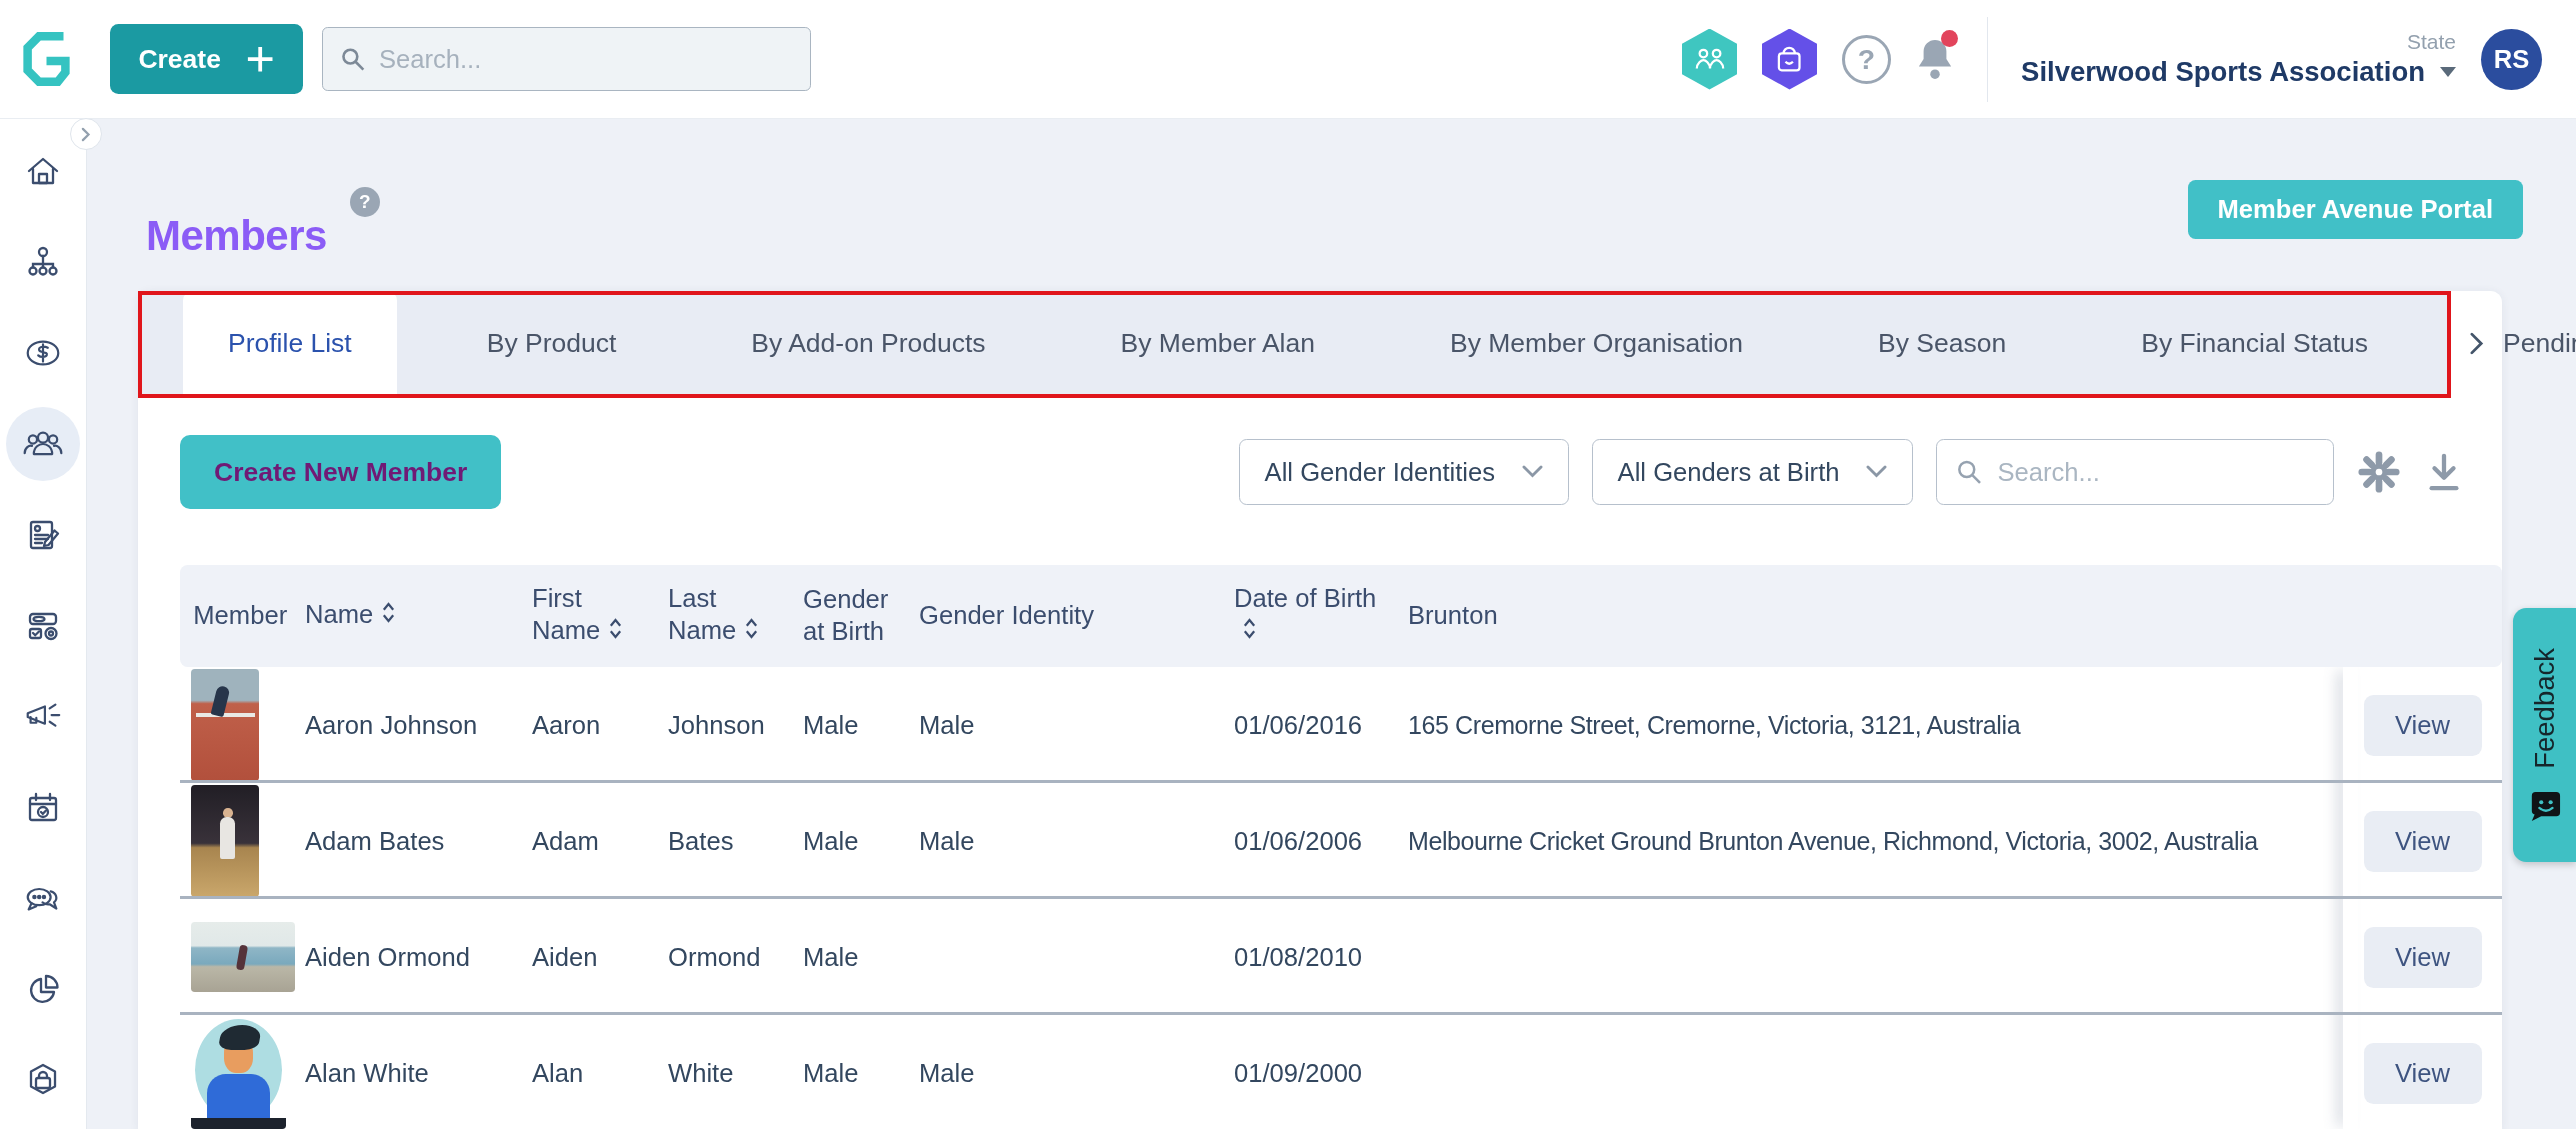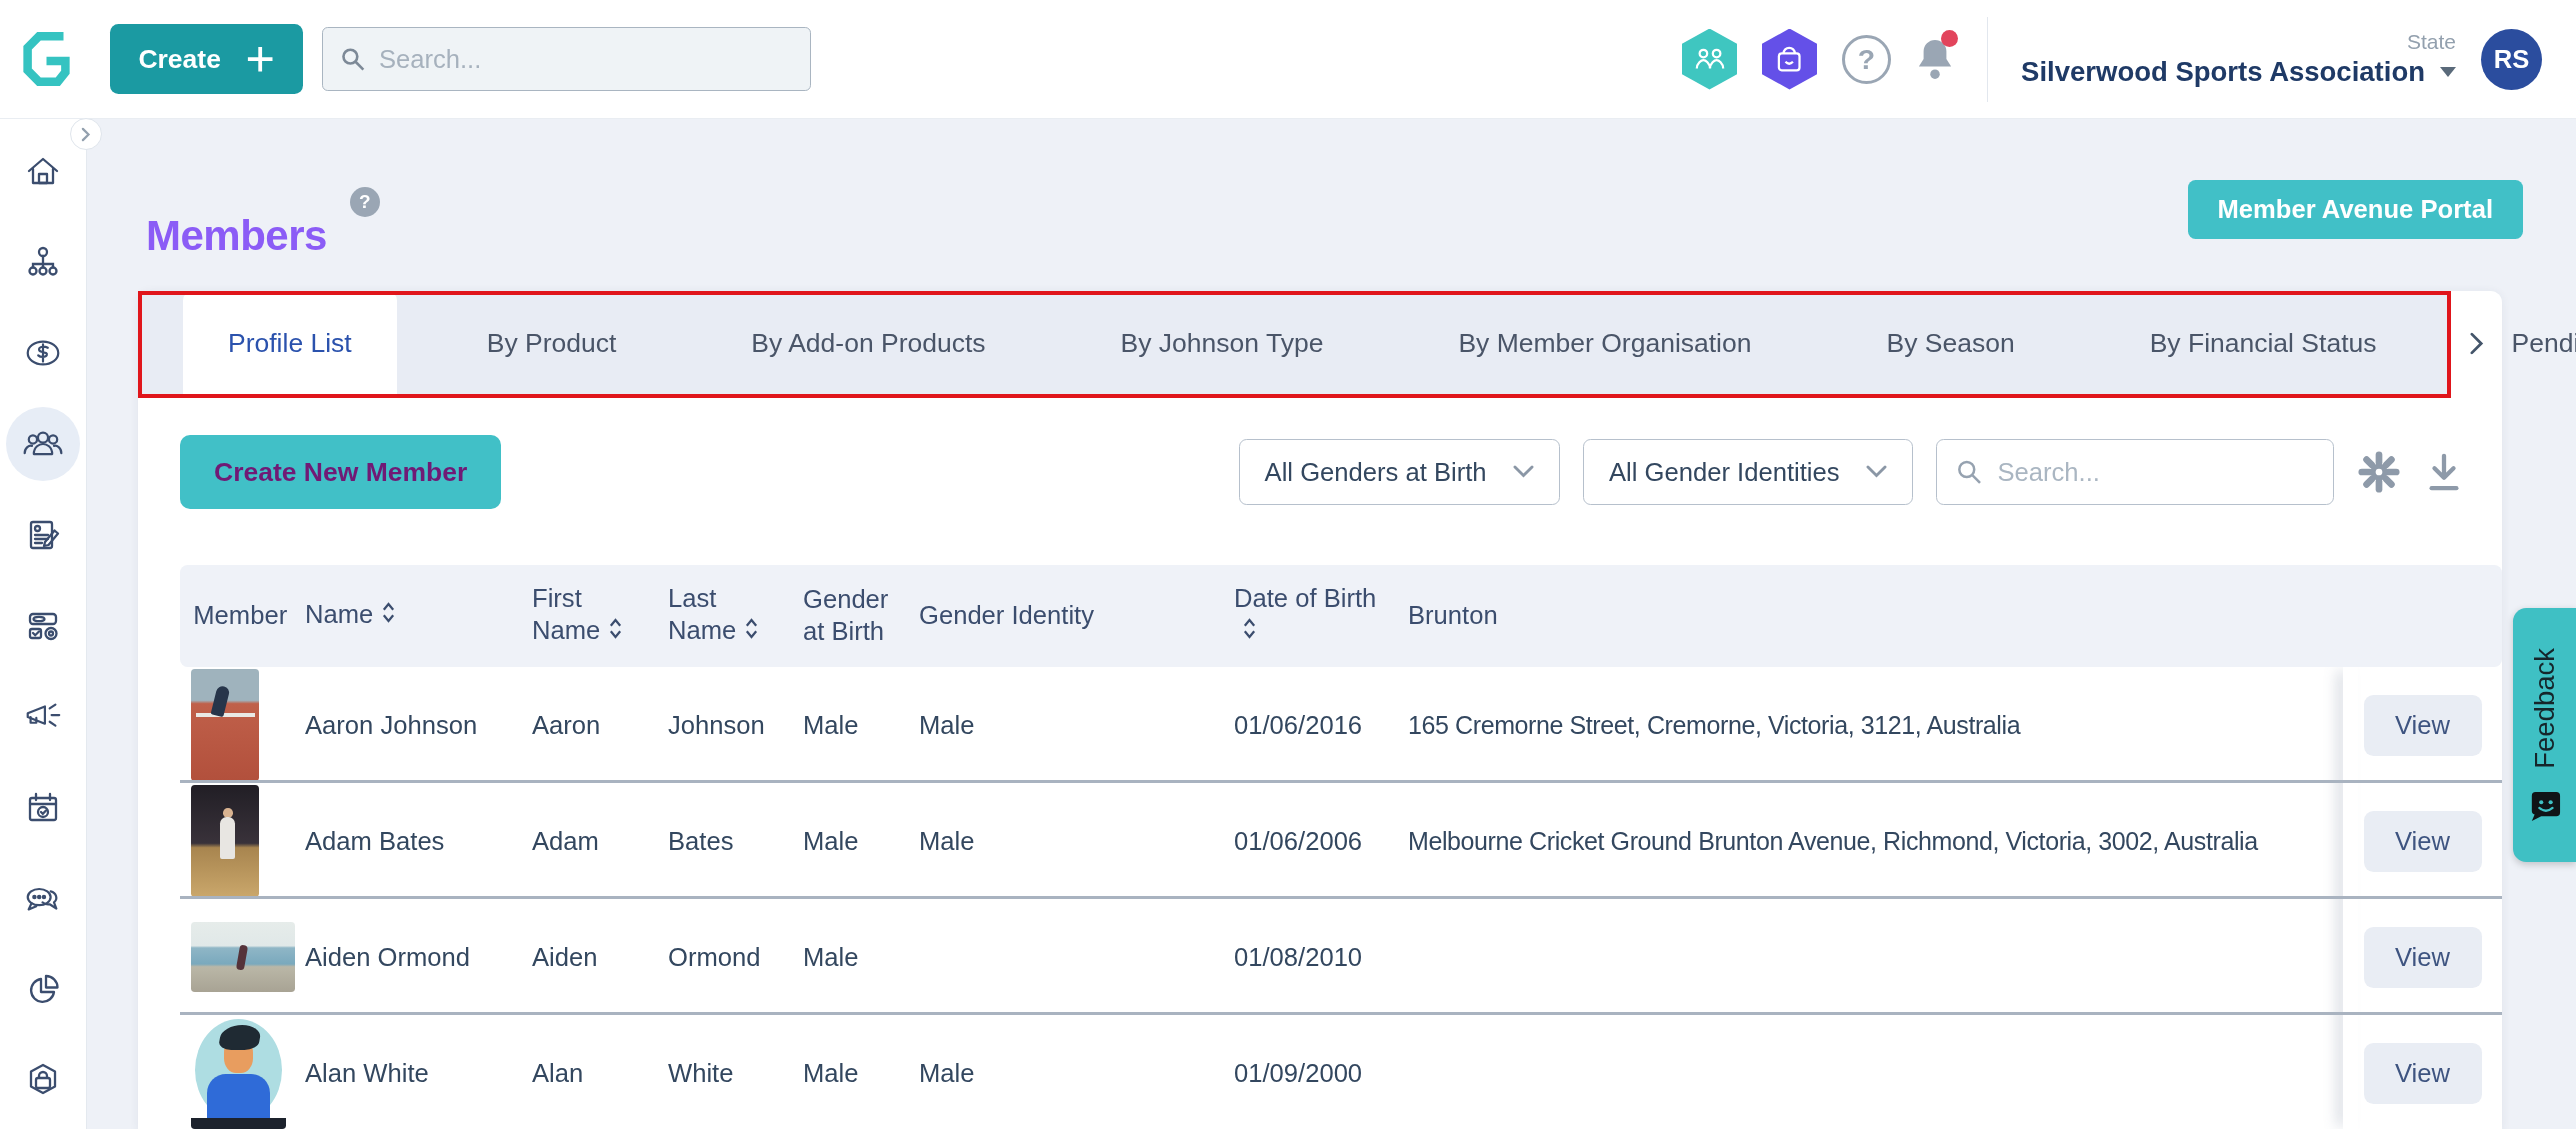--- a/index.html
+++ b/index.html
@@ -288,21 +288,21 @@
       <div class="tab active">
           <span>Profile List</span>
         </div>
       <div class="tab">
           <span>By Product</span>
         </div>
       <div class="tab">
           <span>By Add-on Products</span>
         </div>
       <div class="tab">
-          <span>By Johnson Type</span>
+          <span>By Member Alan</span>
         </div>
       <div class="tab">
           <span>By Member Organisation</span>
         </div>
       <div class="tab">
           <span>By Season</span>
         </div>
       <div class="tab">
           <span>By Financial Status</span>
         </div>
@@ -315,27 +315,27 @@
           <path d="M3 3 L13 13 L3 23" fill="none" stroke="#44556a" stroke-width="3" stroke-linecap="round"></path>
         </svg>
     </div>
 
     <div class="toolbar">
       <div class="btn-create-member">
         <span>Create New Member</span>
       </div>
       <div class="toolbar-right">
         <div class="filter">
-          <span>All Genders at Birth</span>
+          <span>All Gender Identities</span>
           <svg width="21" height="13.3" viewBox="0 0 22 14">
               <path d="M2 2 L11 11 L20 2" fill="none" stroke="#8b97a6" stroke-width="3" stroke-linecap="round"></path>
             </svg>
         </div>
         <div class="filter">
-          <span>All Gender Identities</span>
+          <span>All Genders at Birth</span>
           <svg width="21" height="13.3" viewBox="0 0 22 14">
               <path d="M2 2 L11 11 L20 2" fill="none" stroke="#8b97a6" stroke-width="3" stroke-linecap="round"></path>
             </svg>
         </div>
         <div class="tbl-search">
           <svg width="30" height="30" viewBox="0 0 32 32">
               <circle cx="13" cy="13" r="9" fill="none" stroke="#96a2b0" stroke-width="3"></circle>
               <path d="M20 20 L29 29" stroke="#96a2b0" stroke-width="3"></path>
             </svg>
           <input placeholder="Search..." style="">

